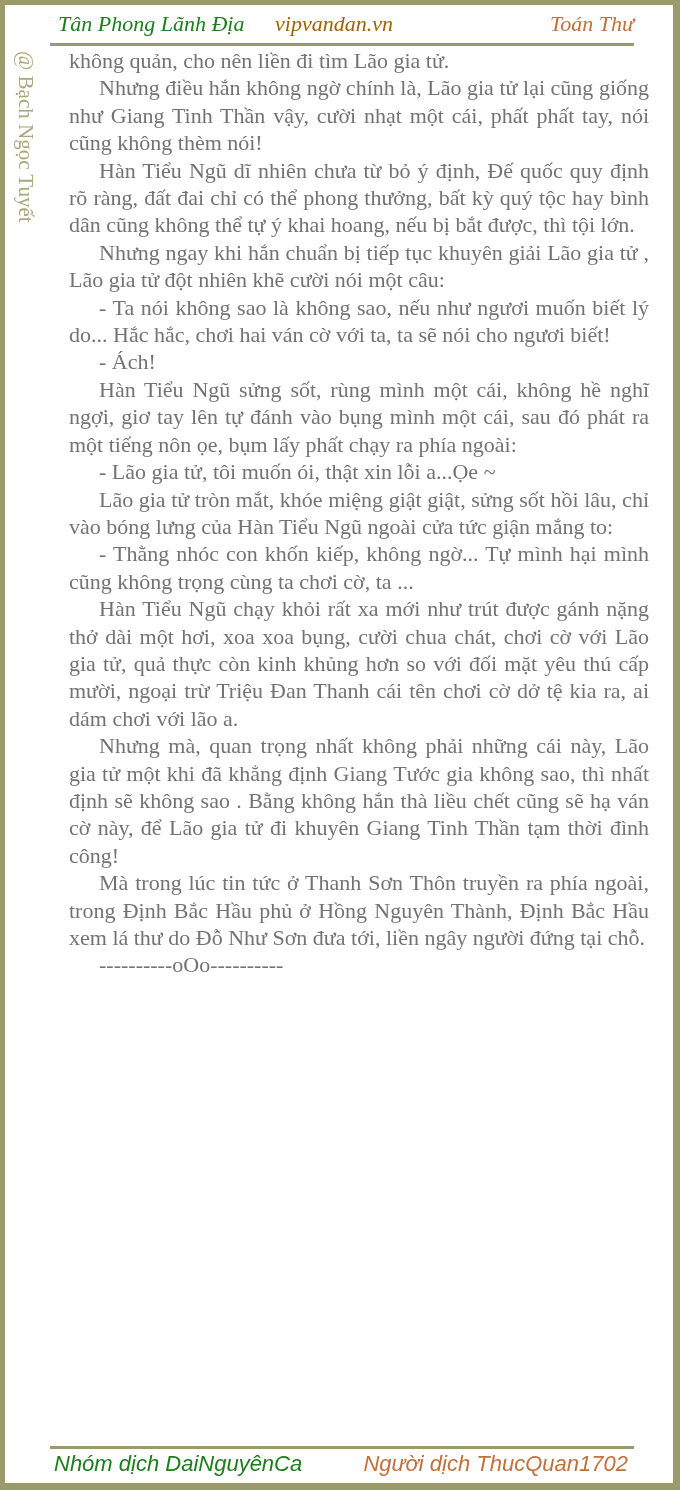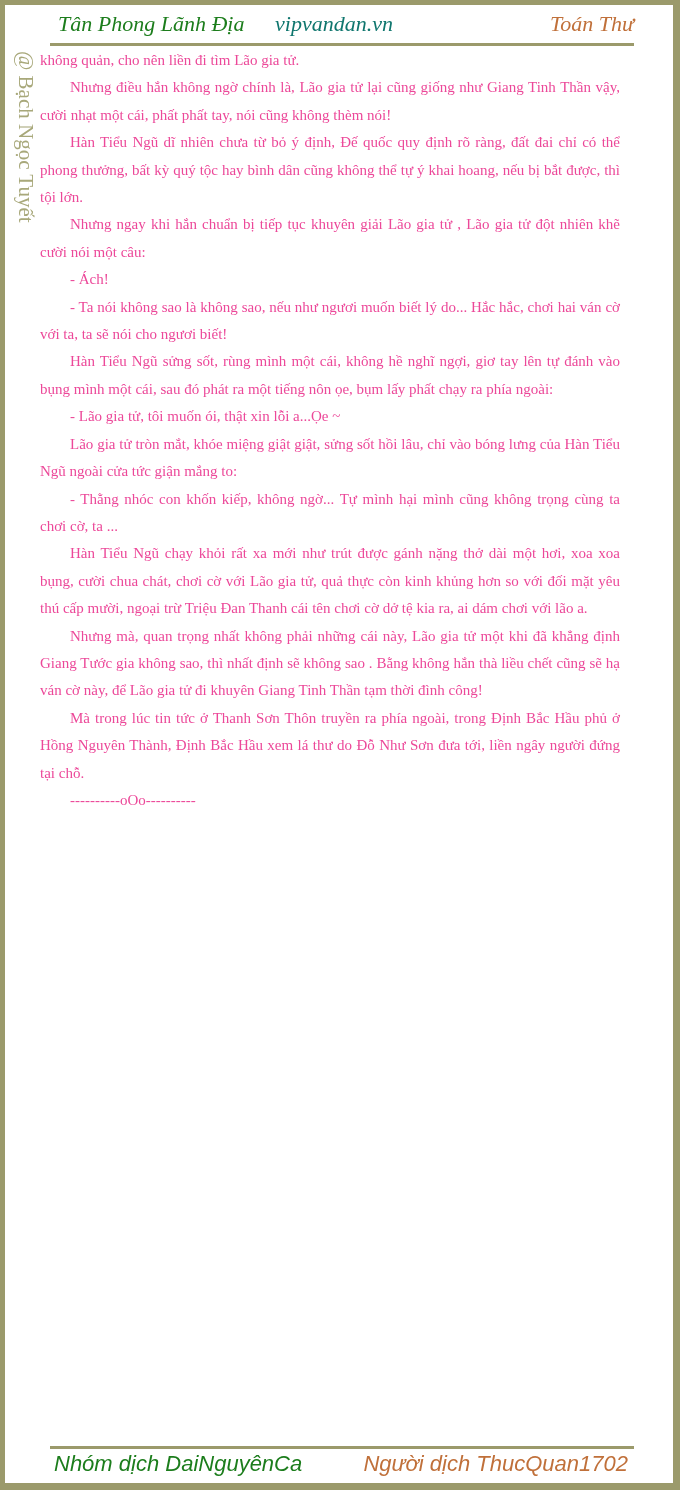--- a/index.html
+++ b/index.html
@@ -16,45 +16,45 @@
       background: #ffffff;
     }
     .header {
       position: absolute;
       left: 45px; top: 0; width: 584px; height: 40px;
       font-family: "Liberation Serif", serif;
       font-style: italic;
       font-size: 22px;
     }
     .header .title { position: absolute; left: 8px; top: 6px; color: #1c7d1c; text-align: center; }
-    .header .site { position: absolute; left: 225px; top: 6px; color: #0f766e; }
+    .header .site { position: absolute; left: 225px; top: 6px; color: #a16207; }
     .header .author { position: absolute; right: 0px; top: 6px; color: #c0703a; }
     .rule {
       position: absolute; left: 45px; width: 584px; height: 3px;
       background: #9b9a6b;
     }
     .rule.top { top: 38px; }
     .rule.bottom { top: 1441px; }
     .side-credit {
       position: absolute;
       left: 3px; top: 46px;
       width: 30px; height: 220px;
       font-family: "Liberation Serif", serif;
       font-size: 21px;
       color: #a8a87a;
       writing-mode: vertical-rl;
       white-space: nowrap;
     }
     .content {
       position: absolute;
-      left: 35px; top: 42px; width: 580px;
+      left: 64px; top: 42px; width: 580px;
       font-family: "Liberation Serif", serif;
-      font-size: 15px;
+      font-size: 22px;
       line-height: 27.4px;
-      color: #ec4899;
+      color: #737373;
       text-align: justify;
     }
     .content p { margin: 0; text-indent: 30px; }
     .content p.noindent { text-indent: 0; }
     .footer {
       position: absolute;
       left: 45px; top: 1446px; width: 584px; height: 30px;
       font-family: Liberation Sans, sans-serif;
       font-style: italic;
       font-size: 22px;
@@ -73,22 +73,22 @@
   </div>
   <div class="rule top"></div>
 
   <div class="side-credit">@ Bạch Ngọc Tuyết</div>
 
   <div class="content">
     <p class="noindent">không quản, cho nên liền đi tìm Lão gia tử.</p>
     <p>Nhưng điều hắn không ngờ chính là, Lão gia tử lại cũng giống như Giang Tinh Thần vậy, cười nhạt một cái, phất phất tay, nói cũng không thèm nói!</p>
     <p>Hàn Tiểu Ngũ dĩ nhiên chưa từ bỏ ý định, Đế quốc quy định rõ ràng, đất đai chỉ có thể phong thưởng, bất kỳ quý tộc hay bình dân cũng không thể tự ý khai hoang, nếu bị bắt được, thì tội lớn.</p>
     <p>Nhưng ngay khi hắn chuẩn bị tiếp tục khuyên giải Lão gia tử , Lão gia tử đột nhiên khẽ cười nói một câu:</p>
+    <p>- Ta nói không sao là không sao, nếu như ngươi muốn biết lý do... Hắc hắc, chơi hai ván cờ với ta, ta sẽ nói cho ngươi biết!</p>
     <p>- Ách!</p>
-    <p>- Ta nói không sao là không sao, nếu như ngươi muốn biết lý do... Hắc hắc, chơi hai ván cờ với ta, ta sẽ nói cho ngươi biết!</p>
     <p> Hàn Tiểu Ngũ sửng sốt, rùng mình một cái, không hề nghĩ ngợi, giơ tay lên tự đánh vào bụng mình một cái, sau đó phát ra một tiếng nôn ọe, bụm lấy phất chạy ra phía ngoài:</p>
     <p>- Lão gia tử, tôi muốn ói, thật xin lỗi a...Ọe ~</p>
     <p>Lão gia tử tròn mắt, khóe miệng giật giật, sửng sốt hồi lâu, chỉ vào bóng lưng của Hàn Tiểu Ngũ ngoài cửa tức giận mắng to:</p>
     <p>- Thằng nhóc con khốn kiếp, không ngờ... Tự mình hại mình cũng không trọng cùng ta chơi cờ, ta ...</p>
     <p>Hàn Tiểu Ngũ chạy khỏi rất xa mới như trút được gánh nặng thở dài một hơi, xoa xoa bụng, cười chua chát, chơi cờ với Lão gia tử, quả thực còn kinh khủng hơn so với đối mặt yêu thú cấp mười, ngoại trừ Triệu Đan Thanh cái tên chơi cờ dở tệ kia ra, ai dám chơi với lão a.</p>
     <p>Nhưng mà, quan trọng nhất không phải những cái này, Lão gia tử một khi đã khẳng định Giang Tước gia không sao, thì nhất định sẽ không sao . Bằng không hắn thà liều chết cũng sẽ hạ ván cờ này, để Lão gia tử đi khuyên Giang Tinh Thần tạm thời đình công!</p>
     <p>Mà trong lúc tin tức ở Thanh Sơn Thôn truyền ra phía ngoài, trong Định Bắc Hầu phủ ở Hồng Nguyên Thành, Định Bắc Hầu xem lá thư do Đỗ Như Sơn đưa tới, liền ngây người đứng tại chỗ.</p>
     <p>----------oOo----------</p>
   </div>
 

